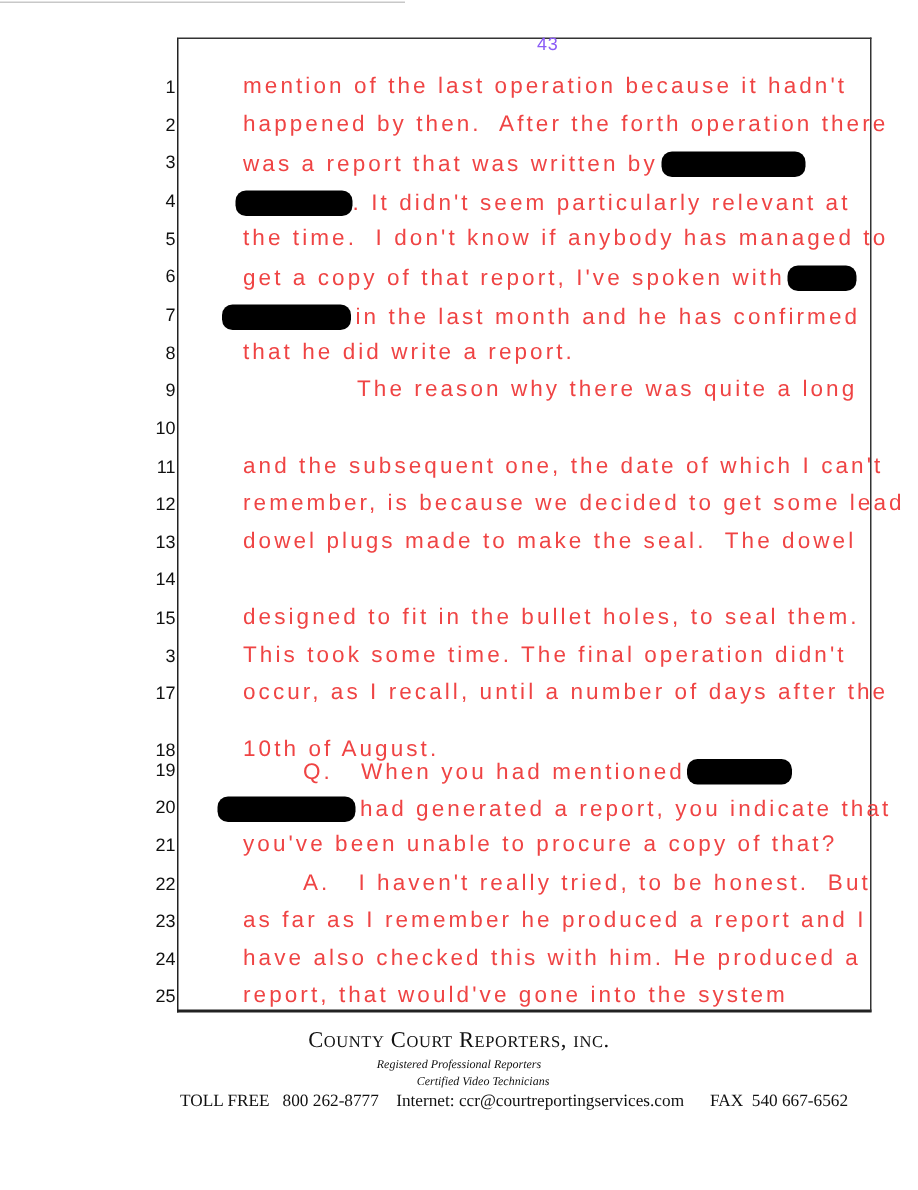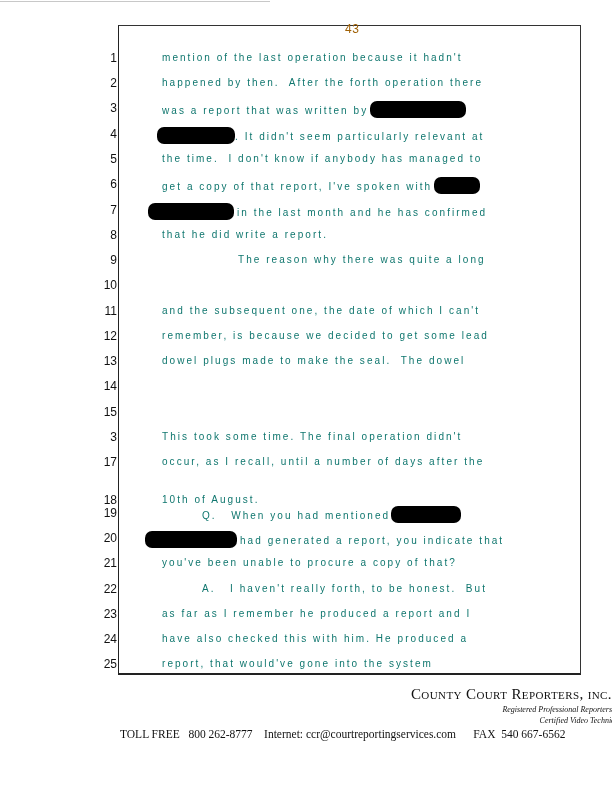--- a/index.html
+++ b/index.html
@@ -1,26 +1,26 @@
 <!DOCTYPE html>
 <html><head>
   <meta charset="utf-8">
   <style>
     html, body { margin: 0; padding: 0; background: #ffffff; }
     body { width: 612px; height: 793px; position: relative; overflow: hidden; font-family: "Liberation Sans", sans-serif; color: #111; }
     .top-rule { position: absolute; left: 0; top: 1px; width: 270px; height: 1px; background: #c8c8c8; }
     .frame { position: absolute; left: 118px; top: 25px; width: 463px; height: 650px; border-left: 1.5px solid #222; border-top: 1.5px solid #333; border-right: 1.5px solid #333; border-bottom: 2px solid #222; box-sizing: border-box; }
-    .page-number { position: absolute; left: 345px; top: 22px; font-size: 12px; letter-spacing: 0.5px; color: #a16207; text-align: center; }
+    .page-number { position: absolute; left: 358px; top: 22px; font-size: 12px; letter-spacing: 0.5px; color: #8b5cf6; text-align: center; }
     .line { position: absolute; left: 0; width: 612px; height: 20px; }
     .line-num { position: absolute; right: 495px; font-size: 12px; line-height: 14px; color: #111; text-align: right; }
-    .line-text { position: absolute; left: 162px; font-size: 10px; line-height: 14px; letter-spacing: 2.05px; white-space: pre; color: #0f766e; }
+    .line-text { position: absolute; left: 162px; font-size: 15px; line-height: 14px; letter-spacing: 2.05px; white-space: pre; color: #ef4444; }
     .line-text.indent { left: 238px; }
     .line-text.qa { left: 202px; }
     .redaction { display: inline-block; background: #000; border-radius: 7px; height: 17px; vertical-align: -4px; }
-    .footer { position: absolute; left: 0; width: 612px; text-align: right; font-family: "Liberation Serif", serif; color: #111; }
+    .footer { position: absolute; left: 0; width: 612px; text-align: center; font-family: "Liberation Serif", serif; color: #111; }
     .footer-company { top: 686px; font-size: 15px; font-variant: small-caps; letter-spacing: 0.4px; }
     .footer-sub1 { top: 705px; font-size: 8px; font-style: italic; }
     .footer-sub2 { top: 716px; font-size: 8px; font-style: italic; padding-left: 16px; }
     .footer-contact { position: absolute; top: 728px; left: 120px; font-family: "Liberation Serif", serif; font-size: 11.5px; white-space: pre; color: #111; }
     .footer-contact span { margin-right: 0; }
   </style>
 </head>
 <body>
 
 <div class="top-rule"></div>
@@ -92,20 +92,21 @@
   <span class="line-num">13</span>
   <span class="line-text">dowel plugs made to make the seal.  The dowel</span>
 </div>
 
 <div class="line" style="top:379px">
   <span class="line-num">14</span>
 </div>
 
 <div class="line" style="top:405px">
   <span class="line-num">15</span>
+  <span class="line-text">designed to fit in the bullet holes, to seal them.</span>
 </div>
 
 <div class="line" style="top:430px">
   <span class="line-num">3</span>
   <span class="line-text">This took some time. The final operation didn't</span>
 </div>
 
 <div class="line" style="top:455px">
   <span class="line-num">17</span>
   <span class="line-text">occur, as I recall, until a number of days after the</span>
@@ -126,21 +127,21 @@
   <span class="line-text" style="left:145px"><span class="redaction" style="width:92px;margin-right:3px"></span><span>had generated a report, you indicate that</span></span>
 </div>
 
 <div class="line" style="top:556px">
   <span class="line-num">21</span>
   <span class="line-text">you've been unable to procure a copy of that?</span>
 </div>
 
 <div class="line" style="top:582px">
   <span class="line-num">22</span>
-  <span class="line-text qa">A.   I haven't really forth, to be honest.  But</span>
+  <span class="line-text qa">A.   I haven't really tried, to be honest.  But</span>
 </div>
 
 <div class="line" style="top:607px">
   <span class="line-num">23</span>
   <span class="line-text">as far as I remember he produced a report and I</span>
 </div>
 
 <div class="line" style="top:632px">
   <span class="line-num">24</span>
   <span class="line-text">have also checked this with him. He produced a</span>

